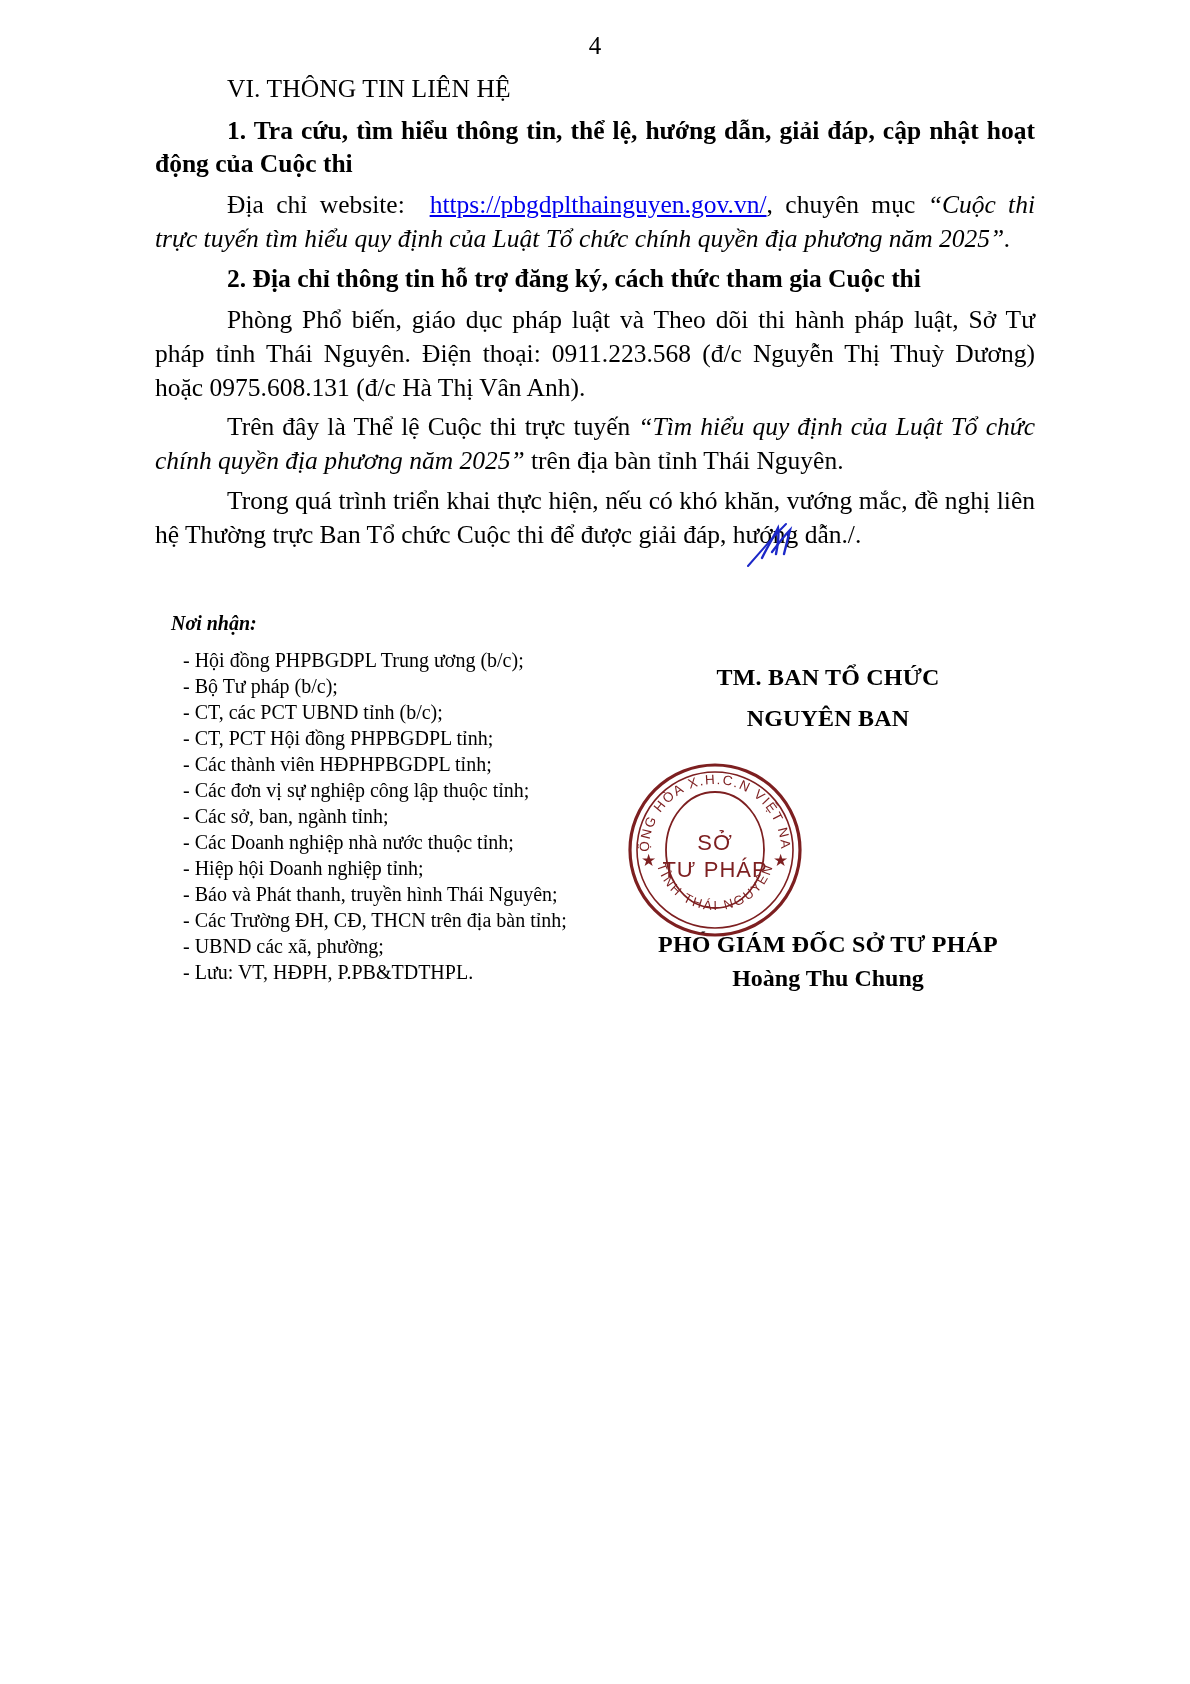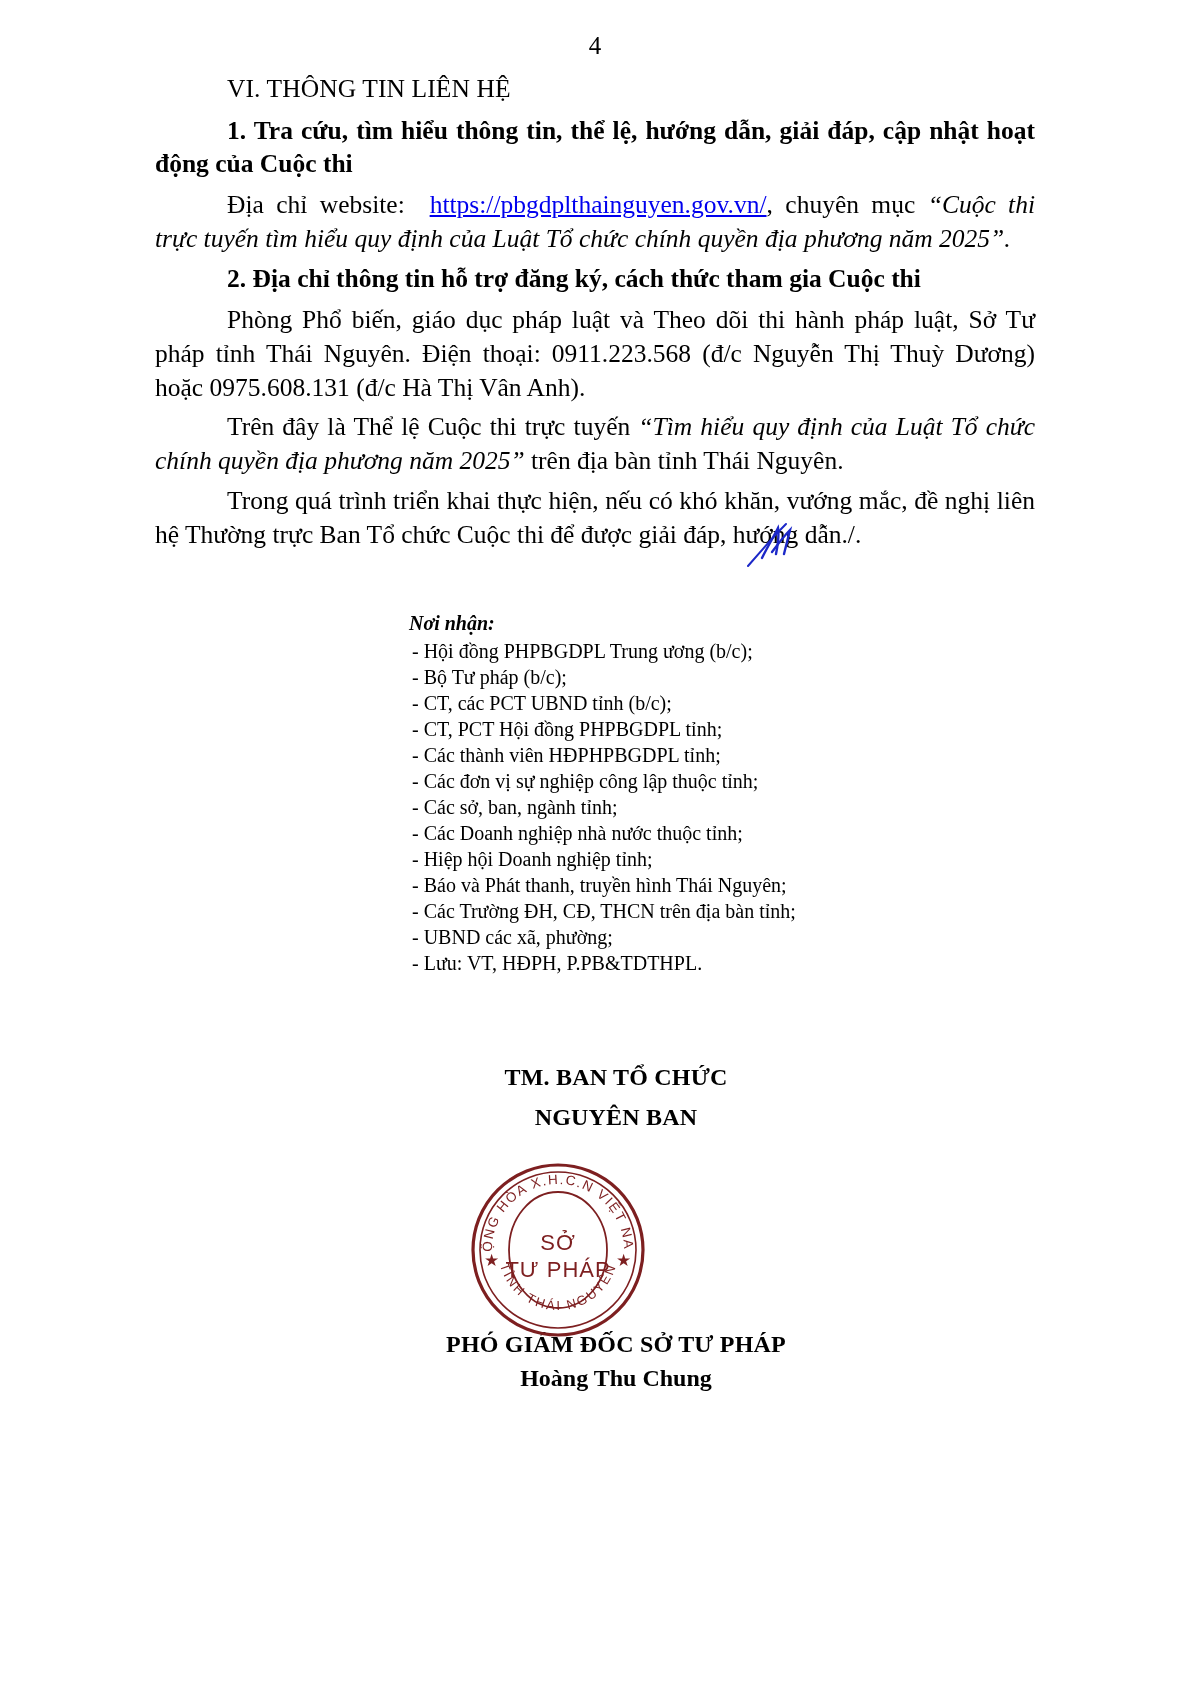--- a/index.html
+++ b/index.html
@@ -60,42 +60,42 @@
     line-height: 1.33;
     text-align: justify;
   }
 
   .ital { font-style: italic; }
   .link { text-decoration: underline; }
 
   
   .bottom {
     position: absolute;
-    left: 161px;
+    left: 153px;
     top: 600px;
     width: 900px;
     display: flex;
-    flex-direction: column;
-    align-items: center;
+    flex-direction: row;
+    align-items: flex-end;
   }
   .recipients {
     width: 440px;
     flex: 0 0 440px;
     padding-top: 12px;
   }
   .recipients-title {
     font-weight: bold;
     font-style: italic;
     font-size: 20px;
     margin: 0 0 1px 0;
     padding-left: 18px;
   }
   .recipients-list {
     list-style: none;
-    margin: 3px;
+    margin: 12px;
     padding: 0 0 0 18px;
   }
   .recipients-list li {
     font-size: 20px;
     line-height: 1.30;
     white-space: nowrap;
   }
 
   .signature {
     flex: 1 1 auto;
@@ -118,21 +118,21 @@
   .sig-role {
     font-weight: bold;
     font-size: 24px;
     margin: 0;
     line-height: 1.25;
     letter-spacing: 0.2px;
   }
   .sig-name {
     font-weight: bold;
     font-size: 24px;
-    margin: 4px 0 12px 0;
+    margin: 4px 0 4px 0;
     line-height: 1.25;
   }
 
   
   .seal {
     position: absolute;
     left: 24px;
     top: 18px;
     width: 176px;
     height: 176px;

